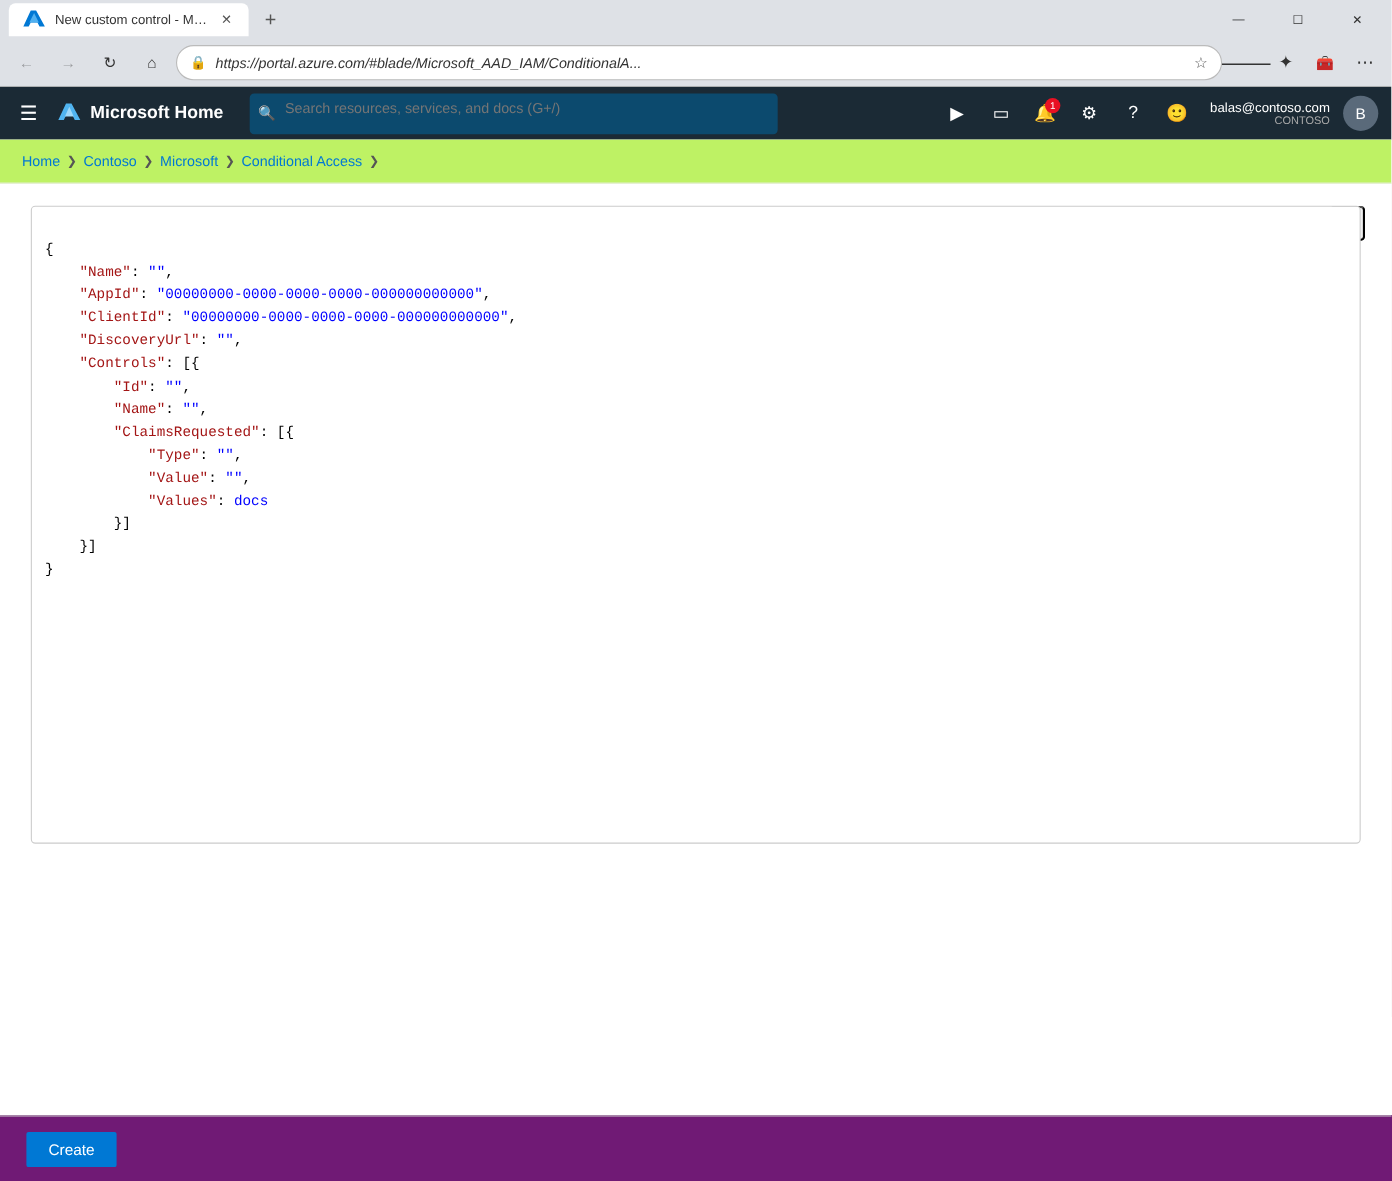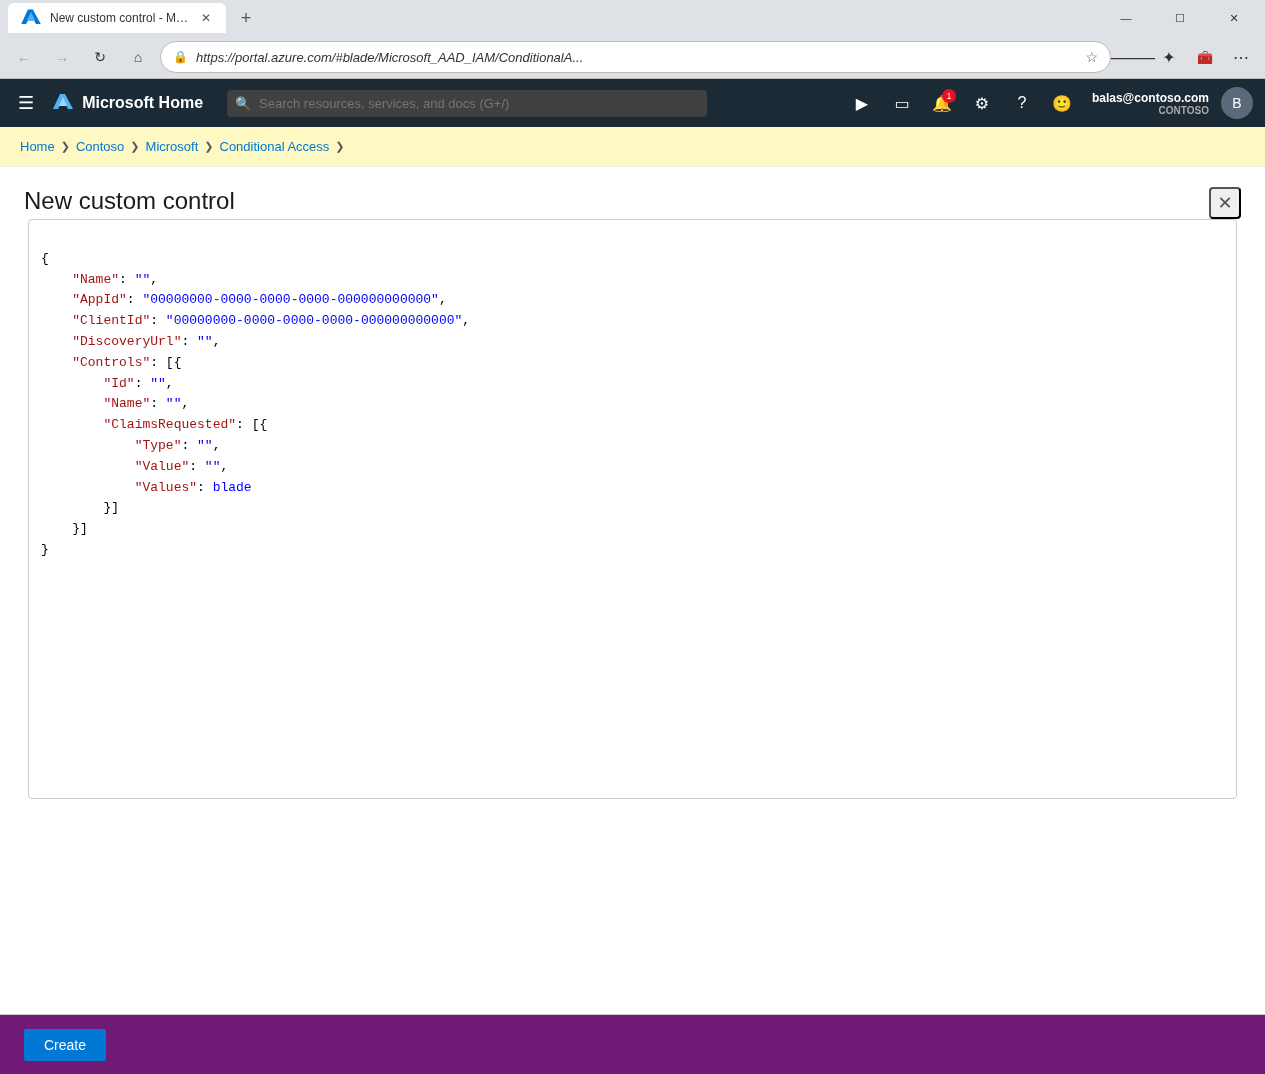--- a/index.html
+++ b/index.html
@@ -21,36 +21,36 @@
     .address-text { font-size: 13px; color: #333; flex: 1; font-style: italic; }
     .lock-icon { color: #555; font-size: 12px; }
     .nav-icons { display: flex; gap: 4px; align-items: center; }
     .nav-icon-btn { width: 32px; height: 32px; display: flex; align-items: center; justify-content: center; border-radius: 50%; cursor: pointer; font-size: 16px; color: #333; }
 
     
     .azure-topbar { background: #1b2a35; color: #fff; height: 48px; display: flex; align-items: center; padding: 0 12px; gap: 12px; }
     .azure-hamburger { font-size: 18px; cursor: pointer; padding: 6px; }
     .azure-logo { display: flex; align-items: center; gap: 8px; font-size: 16px; font-weight: 600; margin-right: 12px; }
     .azure-search { flex: 1; max-width: 480px; }
-    .azure-search input { width: 100%; background: #404040; border: none; color: #ccc; padding: 6px 12px 6px 32px; border-radius: 4px; font-size: 13px; outline: none; }
+    .azure-search input { width: 100%; background: #0c4a6e; border: none; color: #ccc; padding: 6px 12px 16px 32px; border-radius: 4px; font-size: 13px; outline: none; }
     .azure-search-wrap { position: relative; }
     .azure-search-wrap .search-icon { position: absolute; left: 8px; top: 50%; transform: translateY(-50%); color: #aaa; font-size: 13px; }
     .topbar-icons { margin-left: auto; display: flex; align-items: center; gap: 4px; }
     .topbar-icon { width: 36px; height: 36px; display: flex; align-items: center; justify-content: center; cursor: pointer; border-radius: 4px; color: #fff; font-size: 16px; position: relative; }
     .notification-badge { position: absolute; top: 4px; right: 4px; background: #e81123; color: #fff; font-size: 9px; border-radius: 50%; width: 14px; height: 14px; display: flex; align-items: center; justify-content: center; }
-    .topbar-user { display: flex; flex-direction: column; align-items: flex-end; cursor: pointer; padding: 0 8px; font-weight: bold; }
+    .topbar-user { display: flex; flex-direction: column; align-items: flex-end; cursor: pointer; padding: 0 8px; }
     .topbar-user-name { font-size: 12px; color: #fff; }
     .topbar-user-tenant { font-size: 10px; color: #aaa; text-transform: uppercase; }
     .topbar-avatar { width: 32px; height: 32px; border-radius: 50%; background: #5a6a7a; display: flex; align-items: center; justify-content: center; color: #fff; font-size: 14px; }
 
     
     .main-content { background: #fff; min-height: calc(1074px - 36px - 42px - 48px); }
 
     
-    .breadcrumb { padding: 12px 20px; display: flex; align-items: center; gap: 6px; font-size: 13px; color: #0078d4; background: #fef9c3; border-bottom: 1px solid #eee; }
+    .breadcrumb { padding: 12px 20px; display: flex; align-items: center; gap: 6px; font-size: 13px; color: #0078d4; background: #bef264; border-bottom: 1px solid #eee; }
     .breadcrumb a { color: #0078d4; text-decoration: none; }
     .breadcrumb-sep { color: #555; font-size: 11px; }
 
     
     .page { padding: 20px 24px; position: relative; }
     .page-title { font-size: 24px; font-weight: 300; color: #1b1b1b; margin-bottom: 4px; }
     .close-btn { position: absolute; top: 20px; right: 24px; width: 32px; height: 32px; display: flex; align-items: center; justify-content: center; cursor: pointer; font-size: 18px; color: #555; border-radius: 4px; }
 
     .description { font-size: 13px; color: #333; margin: 12px 0 16px 0; }
 
@@ -158,38 +158,37 @@
     <span class="breadcrumb-sep">❯</span>
     <a href="#">Contoso</a>
     <span class="breadcrumb-sep">❯</span>
     <a href="#">Microsoft</a>
     <span class="breadcrumb-sep">❯</span>
     <a href="#">Conditional Access</a>
     <span class="breadcrumb-sep">❯</span>
   </div>
 
   <div class="page">
-    <h1 class="page-title">New custom control</h1>
     <button class="close-btn">✕</button>
 
 
     <div class="json-editor">
       <div class="json-editor-inner">
 <span class="json-brace">{</span>
     <span class="json-key">"Name"</span><span>: </span><span class="json-string">""</span><span>,</span>
     <span class="json-key">"AppId"</span><span>: </span><span class="json-string">"00000000-0000-0000-0000-000000000000"</span><span>,</span>
     <span class="json-key">"ClientId"</span><span>: </span><span class="json-string">"00000000-0000-0000-0000-000000000000"</span><span>,</span>
     <span class="json-key">"DiscoveryUrl"</span><span>: </span><span class="json-string">""</span><span>,</span>
     <span class="json-key">"Controls"</span><span>: [{</span>
         <span class="json-key">"Id"</span><span>: </span><span class="json-string">""</span><span>,</span>
         <span class="json-key">"Name"</span><span>: </span><span class="json-string">""</span><span>,</span>
         <span class="json-key">"ClaimsRequested"</span><span>: [{</span>
             <span class="json-key">"Type"</span><span>: </span><span class="json-string">""</span><span>,</span>
             <span class="json-key">"Value"</span><span>: </span><span class="json-string">""</span><span>,</span>
-            <span class="json-key">"Values"</span><span>: </span><span class="json-null">blade</span>
+            <span class="json-key">"Values"</span><span>: </span><span class="json-null">docs</span>
         <span>}]</span>
     <span>}]</span>
 <span class="json-brace">}</span>
       </div>
     </div>
   </div>
 
 </div>
 
 <div class="bottom-bar">

